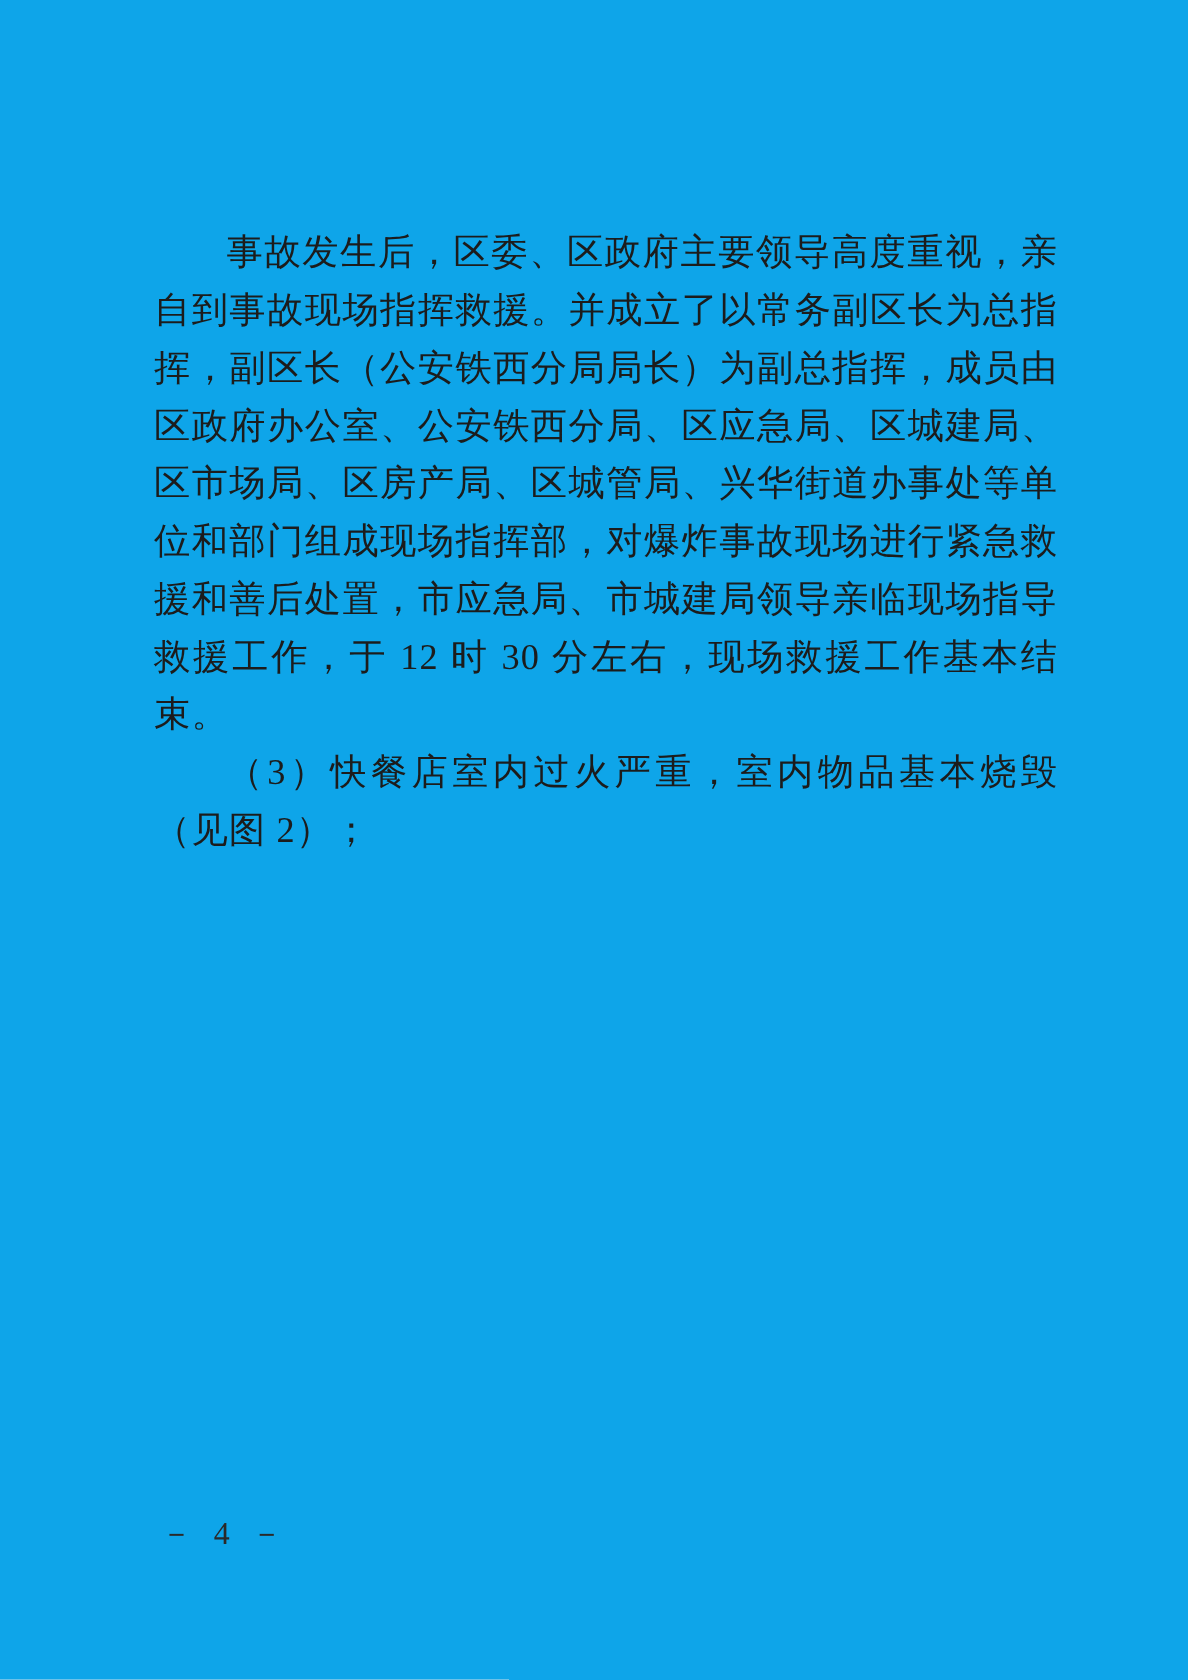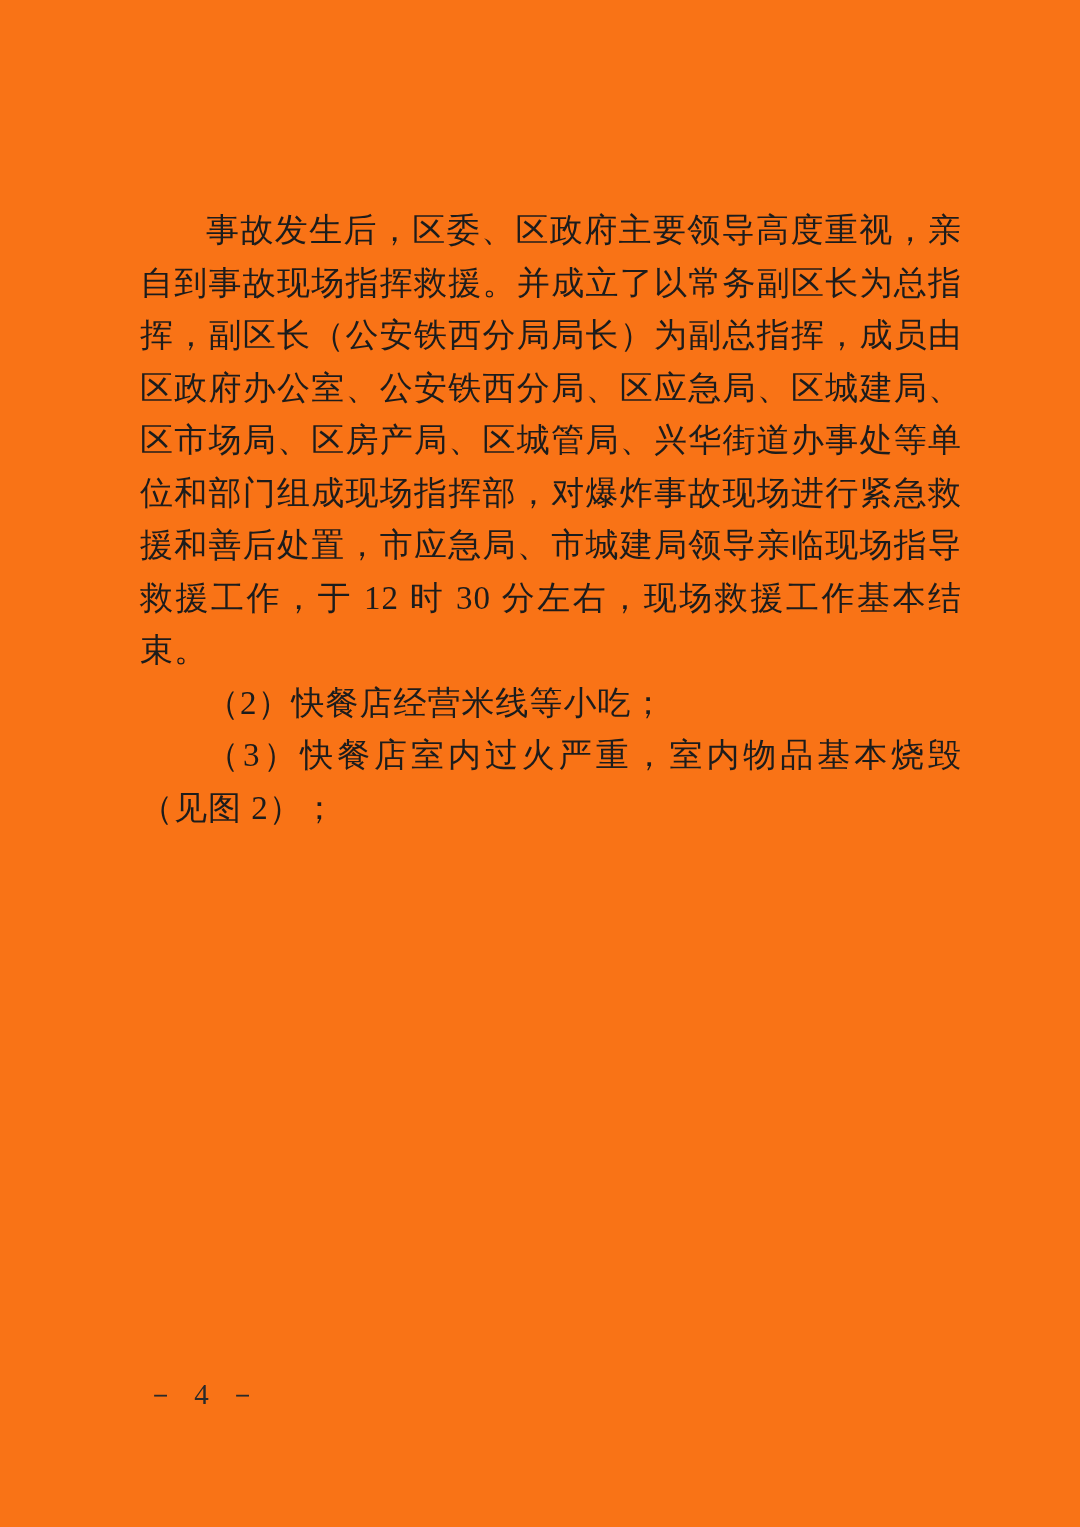--- a/index.html
+++ b/index.html
@@ -5,21 +5,21 @@
   html, body {
     margin: 0;
     padding: 0;
     background: #e9e9e9;
   }
   .sheet {
     position: relative;
     width: 1080px;
     height: 1527px;
     margin: 0 auto;
-    background: #f97316;
+    background: #0ea5e9;
     overflow: hidden;
     font-family: "Liberation Serif", "DejaVu Serif", serif;
     color: #1c1c1c;
   }
   .content {
     position: absolute;
     left: 140px;
     top: 204px;
     width: 822px;
     font-size: 33px;
@@ -51,21 +51,20 @@
 <div class="sheet">
 
   <div class="content">
 
     <p><span class="lead"></span><span>事故发生后，区委、区政府主要领导高度重视，亲自到事故现场指挥救援。并成立了以常务副区长为总指挥，副区长（公安铁西分局局长）为副总指挥，成员由区政府办公室、公安铁西分局、区应急局、区城建局、区市场局、区房产局、区城管局、兴华街道办事处等单位和部门组成现场指挥部，对爆炸事故现场进行紧急救援和善后处置，市应急局、市城建局领导亲临现场指导救援工作，于 12 时 30 分左右，现场救援工作基本结束。</span></p>
 
 
 
 
 
-    <p><span class="lead"></span><span>（2）快餐店经营米线等小吃；</span></p>
 
     <p><span class="lead"></span><span>（3）快餐店室内过火严重，室内物品基本烧毁（见图 2）；</span></p>
 
   </div>
 
   <div class="page-number">－ 4 －</div>
 
 </div>
 
 </body></html>

